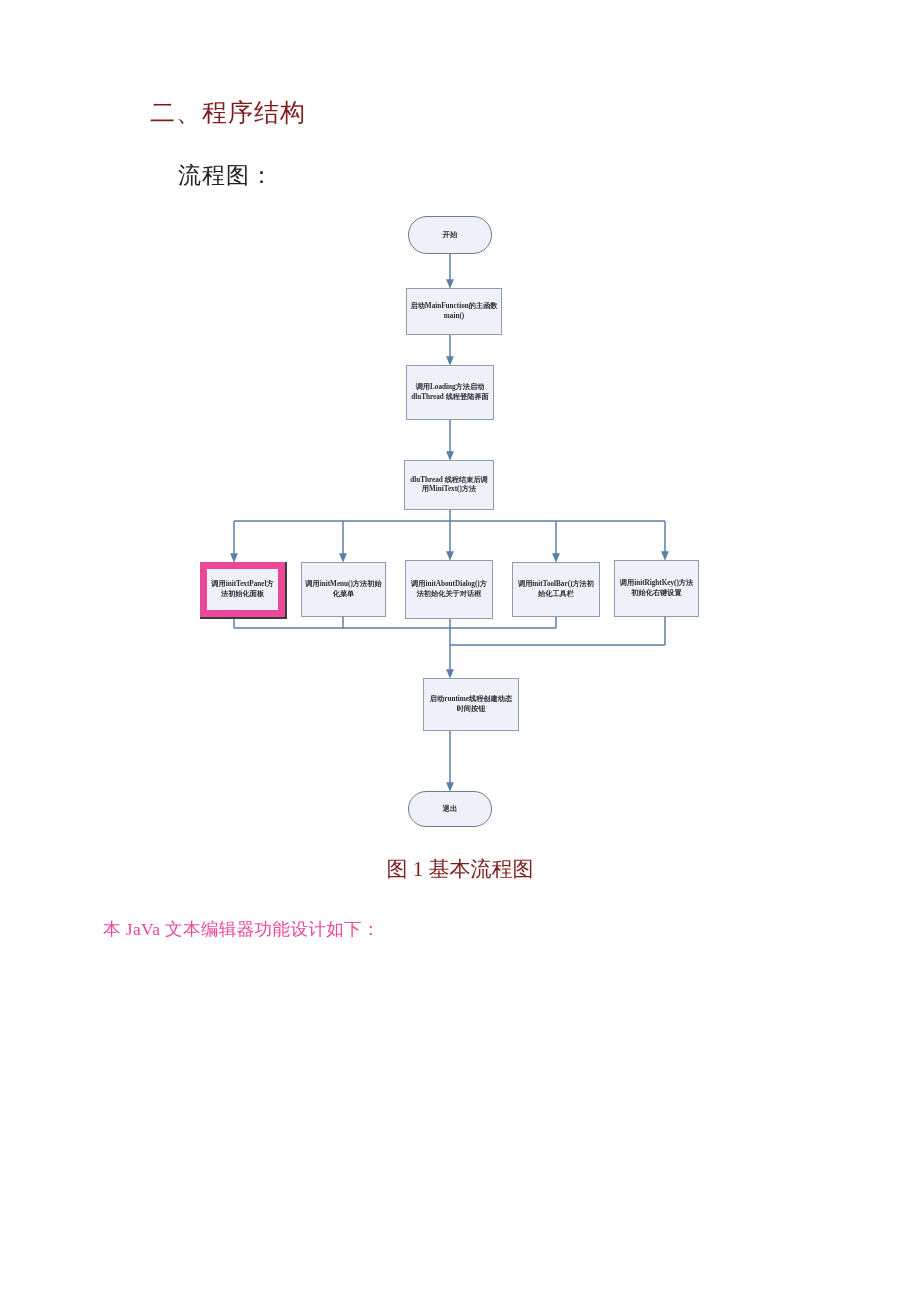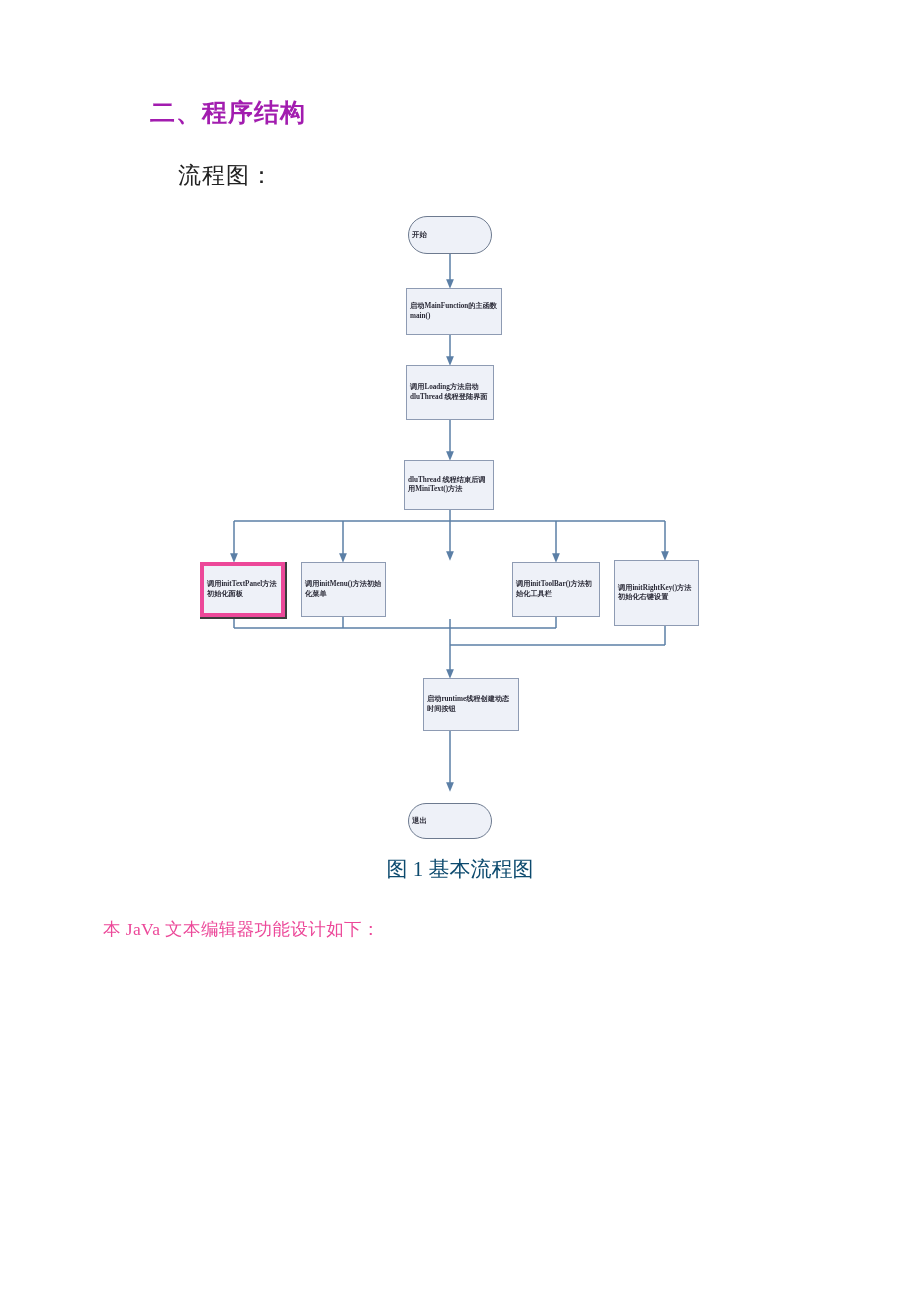--- a/index.html
+++ b/index.html
@@ -16,42 +16,41 @@
     overflow: hidden;
   }
 
   
   .doc-heading {
     position: absolute;
     left: 150px;
     top: 96px;
     font-size: 25px;
     letter-spacing: 1px;
-    color: #a21caf;
+    color: #7f1d1d;
     white-space: nowrap;
-    font-weight: bold;
   }
   .doc-subheading {
     position: absolute;
     left: 150px;
     top: 160px;
     font-size: 23px;
     letter-spacing: 1px;
     color: #222;
     white-space: nowrap;
     margin-left: 28px;
   }
   .figure-caption {
     position: absolute;
     left: 0;
     top: 855px;
     width: 920px;
     text-align: center;
     font-size: 21px;
-    color: #0c4a6e;
+    color: #7f1d1d;
   }
   .body-paragraph {
     position: absolute;
     left: 103px;
     top: 917px;
     font-size: 17.5px;
     color: #ec4899;
     letter-spacing: 0.4px;
     white-space: nowrap;
   }
@@ -72,40 +71,40 @@
     width: 920px;
     height: 1302px;
   }
 
   .node {
     position: absolute;
     box-sizing: border-box;
     display: flex;
     align-items: center;
     justify-content: center;
-    text-align: left;
+    text-align: center;
     font-family: "Liberation Serif", "DejaVu Serif", serif;
     font-size: 7.2px;
     line-height: 1.32;
     font-weight: bold;
     color: #2b2b38;
     background: #eef1f8;
     border: 1px solid #8e9bb3;
     padding: 0 3px;
     overflow: hidden;
     word-break: break-word;
   }
   .node.terminator {
     border-radius: 40px;
     background: #eef1f8;
     border: 1px solid #6d7a8f;
     font-size: 7.4px;
   }
   .node.selected {
-    border: 4px solid #ec4899;
+    border: 7px solid #ec4899;
     box-shadow: 2px 0 0 0 #3c3c3c, 0 2px 0 0 #3c3c3c, 2px 2px 0 0 #3c3c3c;
   }
   .node .node-text {
     display: block;
     width: 100%;
   }
 </style>
 </head>
 <body>
 
@@ -162,29 +161,32 @@
     </div>
     <div class="node" style="left: 404px; top: 460px; width: 90px; height: 50px;">
       <span class="node-text">dluThread 线程结束后调用MiniText()方法</span>
     </div>
     <div class="node selected" style="left: 200px; top: 562px; width: 85px; height: 55px;">
       <span class="node-text">调用initTextPanel方法初始化面板</span>
     </div>
     <div class="node" style="left: 301px; top: 562px; width: 85px; height: 55px;">
       <span class="node-text">调用initMenu()方法初始化菜单</span>
     </div>
+    <div class="node" style="left: 405px; top: 560px; width: 88px; height: 59px;">
+      <span class="node-text">调用initAboutDialog()方法初始化关于对话框</span>
+    </div>
     <div class="node" style="left: 512px; top: 562px; width: 88px; height: 55px;">
       <span class="node-text">调用initToolBar()方法初始化工具栏</span>
     </div>
-    <div class="node" style="left: 614px; top: 560px; width: 85px; height: 66px;">
+    <div class="node" style="left: 614px; top: 560px; width: 85px; height: 57px;">
       <span class="node-text">调用initRightKey()方法初始化右键设置</span>
     </div>
     <div class="node" style="left: 423px; top: 678px; width: 96px; height: 53px;">
       <span class="node-text">启动runtime线程创建动态时间按钮</span>
     </div>
-    <div class="node terminator" style="left: 408px; top: 791px; width: 84px; height: 36px; margin-top: 12px;">
+    <div class="node terminator" style="left: 408px; top: 791px; width: 84px; height: 36px;">
       <span class="node-text">退出</span>
     </div>
   </div>
 
 <div class="figure-caption">图 1 基本流程图</div>
 
 <div class="body-paragraph">本 JaVa 文本编辑器功能设计如下：</div>
 
 </body></html>

